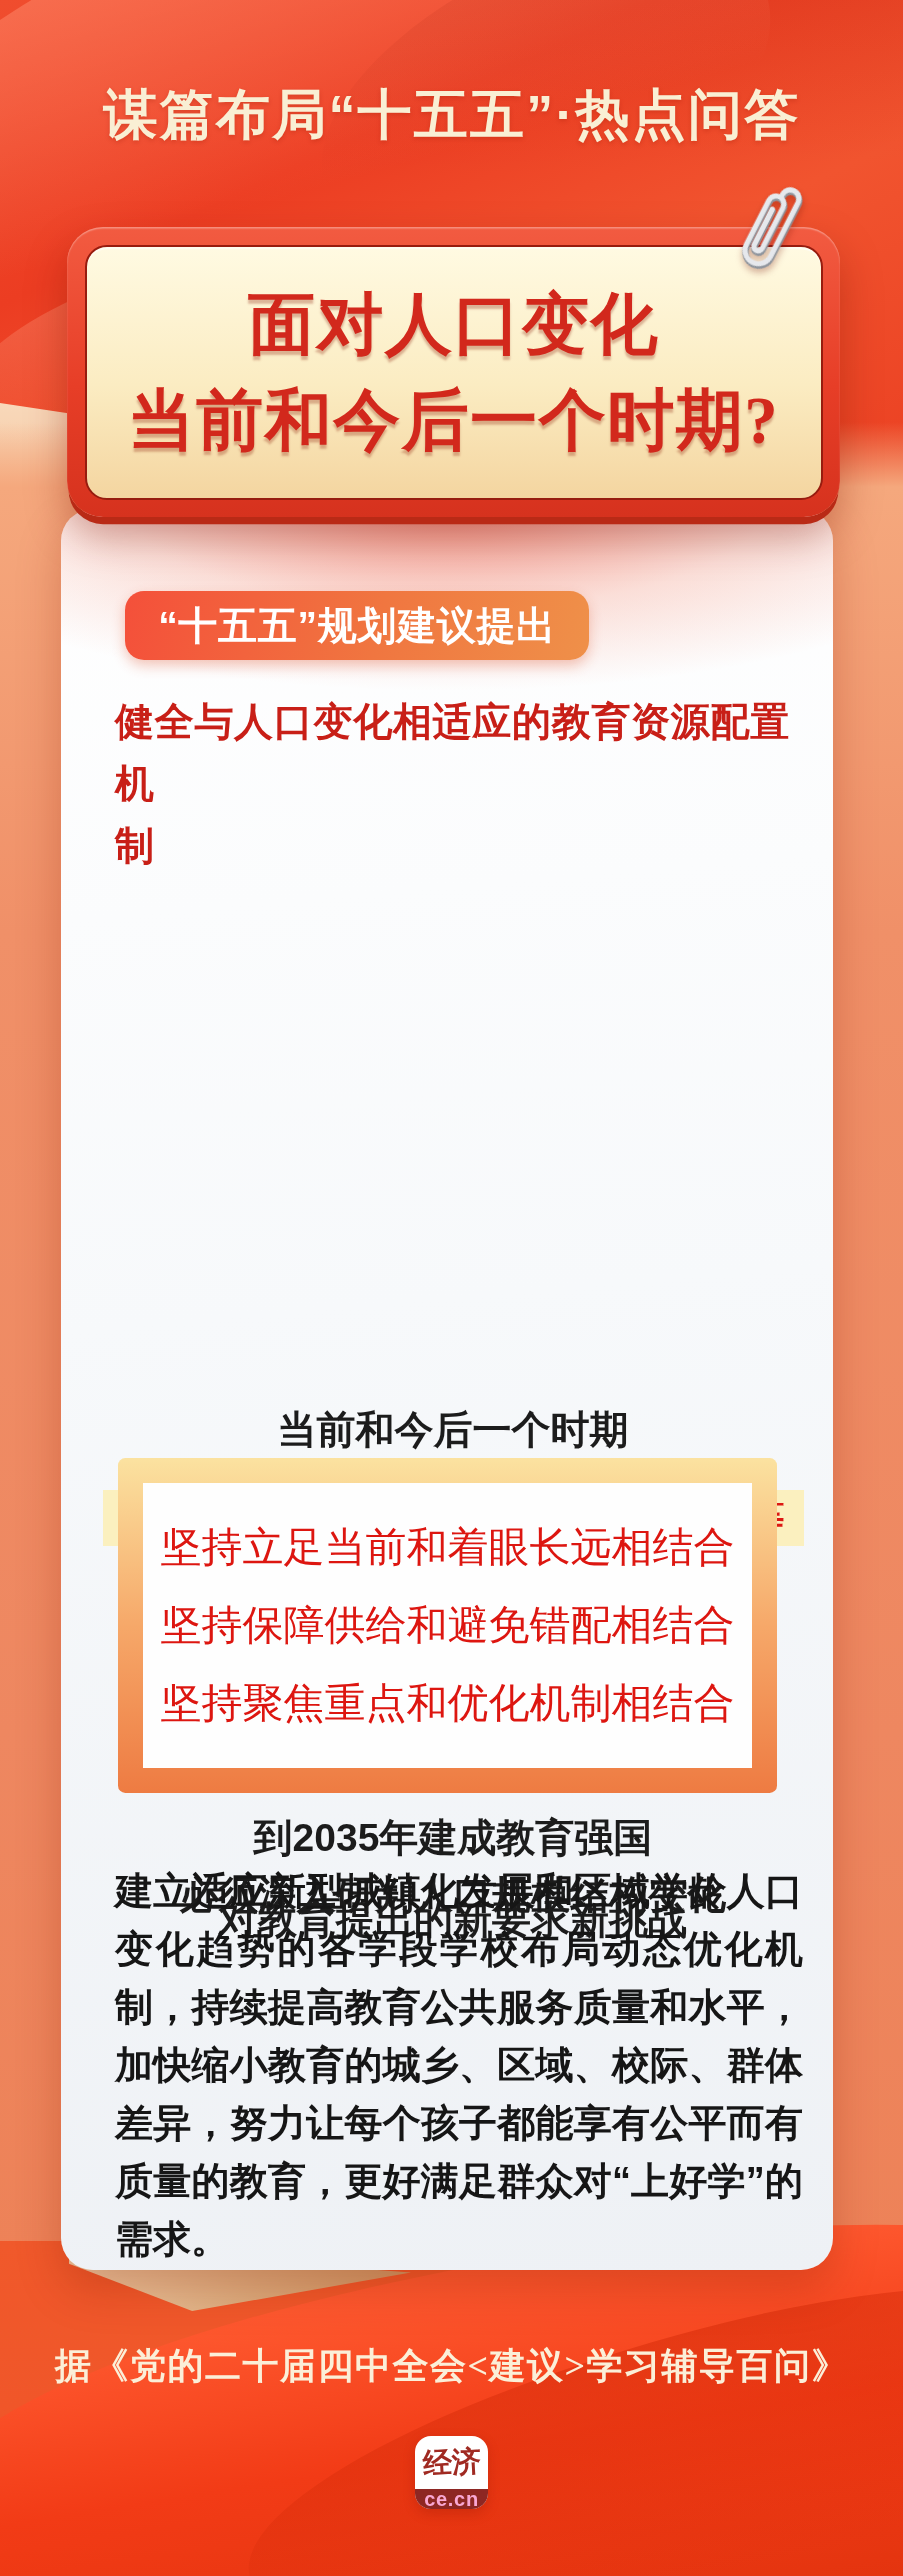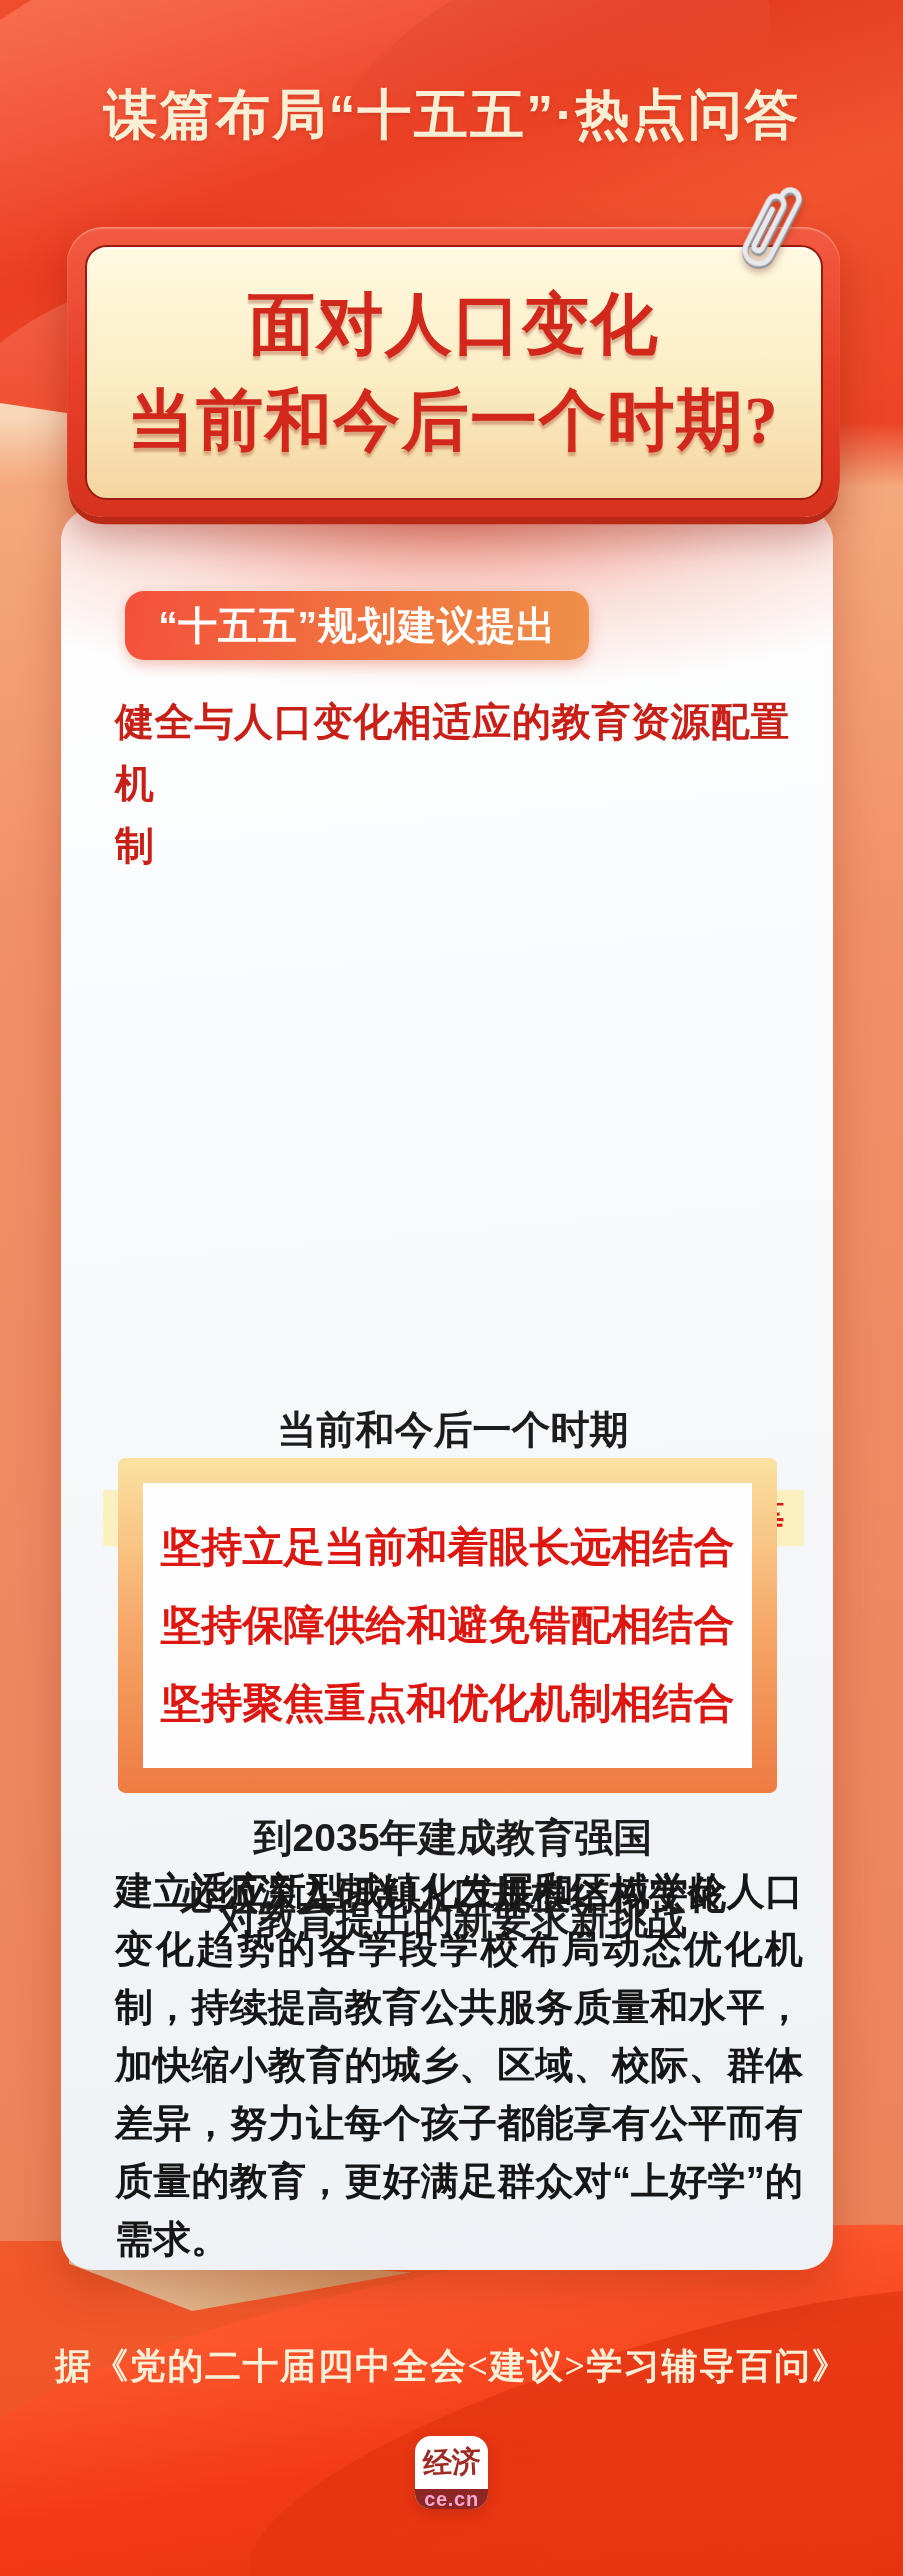--- a/index.html
+++ b/index.html
@@ -94,21 +94,21 @@
   .hl{display:inline-block;background:#FBF0BF;color:#DD1712;
     font-size:39px;font-weight:800;line-height:1.0;padding:8.7px 19px;white-space:nowrap;}
 
   
   .principles-box{position:absolute;left:57px;top:949px;width:659px;height:335px;
     border-radius:7.3px;
     background:linear-gradient(180deg,#FBE2A0 0%,#F6A869 50%,#EE7B42 100%);}
   .principles-inner{position:absolute;left:25px;top:25px;right:25px;bottom:25px;
     background:#FEFEFE;display:flex;flex-direction:column;align-items:center;
     justify-content:center;gap:22.6px;}
-  .principle-line{font-size:41px;font-weight:700;color:#DD1610;white-space:nowrap;}
+  .principle-line{font-size:41px;font-weight:400;color:#DD1610;white-space:nowrap;}
 
   
   .paragraph{position:absolute;left:54px;top:1353px;width:688px;
     font-size:38px;line-height:58px;font-weight:700;color:#161616;
     text-align:justify;text-justify:inter-ideograph;}
 
   
   .source-line{position:absolute;left:0;top:2342px;width:904px;text-align:center;
     font-family:"Liberation Serif","DejaVu Serif",serif;
     font-size:36px;font-weight:700;color:#FBEFD8;letter-spacing:1.5px;z-index:15;}

